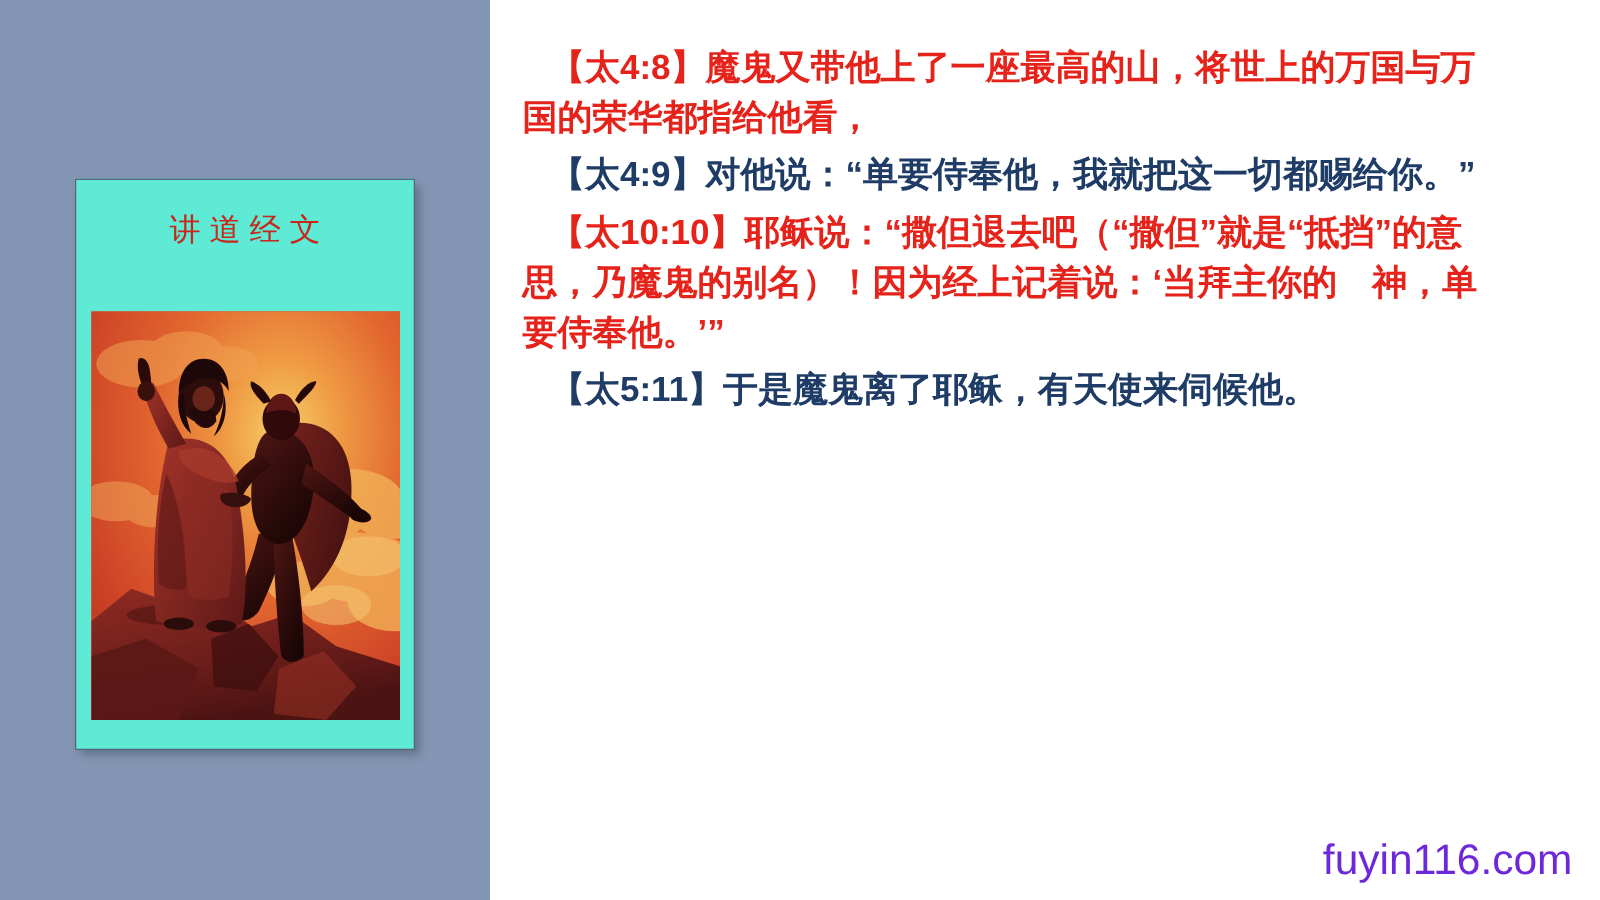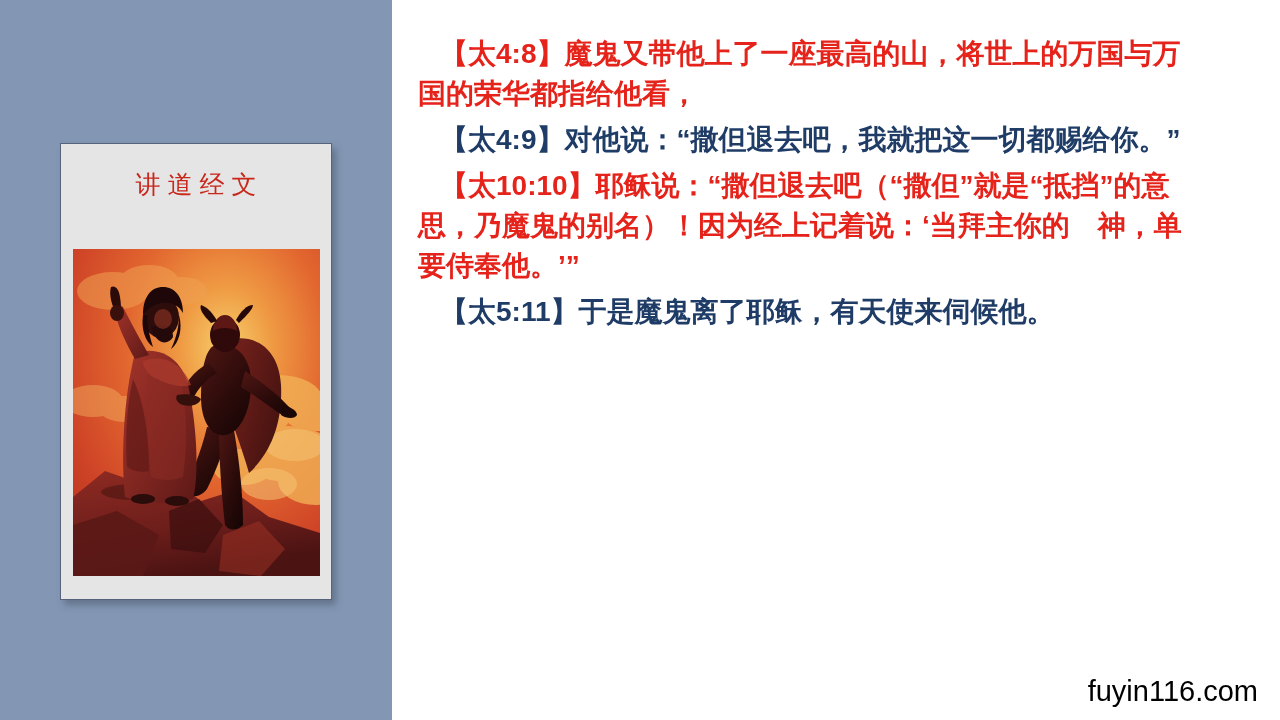--- a/index.html
+++ b/index.html
@@ -31,21 +31,21 @@
     background: #8397b4;
   }
 
   
   .card {
     position: absolute;
     left: 60px;
     top: 143px;
     width: 272px;
     height: 457px;
-    background: #e5e5e5;
+    background: #5eead4;
     border: 1px solid #56637a;
     box-sizing: border-box;
     box-shadow: 4px 5px 7px rgba(40, 50, 66, 0.35);
   }
 
   .card-title {
     position: absolute;
     left: 0;
     top: 28px;
     width: 100%;
@@ -91,23 +91,23 @@
   }
   .verse.red  { color: #e5231a; }
   .verse.navy { color: #1f3c67; }
 
   
   .watermark {
     position: absolute;
     right: 22px;
     bottom: 12px;
     font-family: "Liberation Sans", "DejaVu Sans", sans-serif;
-    font-size: 29px;
+    font-size: 34px;
     font-weight: 400;
-    color: #000000;
+    color: #6d28d9;
     letter-spacing: 0px;
     margin-left: 48px;
   }
 </style>
 </head>
 <body>
 
 <div class="slide">
 
   <div class="left-panel"></div>
@@ -227,20 +227,20 @@
 
           <ellipse cx="70" cy="250" rx="12" ry="5" fill="#2a0c0b"></ellipse>
           <ellipse cx="104" cy="252" rx="12" ry="5" fill="#2a0c0b"></ellipse>
         </g>
       </svg>
     </div>
   </div>
 
   <div class="verses">
     <p class="verse red">【太4:8】魔鬼又带他上了一座最高的山，将世上的万国与万国的荣华都指给他看，</p>
-    <p class="verse navy">【太4:9】对他说：“撒但退去吧，我就把这一切都赐给你。”</p>
+    <p class="verse navy">【太4:9】对他说：“单要侍奉他，我就把这一切都赐给你。”</p>
     <p class="verse red">【太10:10】耶稣说：“撒但退去吧（“撒但”就是“抵挡”的意思，乃魔鬼的别名）！因为经上记着说：‘当拜主你的　神，单要侍奉他。’”</p>
     <p class="verse navy">【太5:11】于是魔鬼离了耶稣，有天使来伺候他。</p>
   </div>
 
   <div class="watermark">fuyin116.com</div>
 
 </div>
 
 </body></html>

